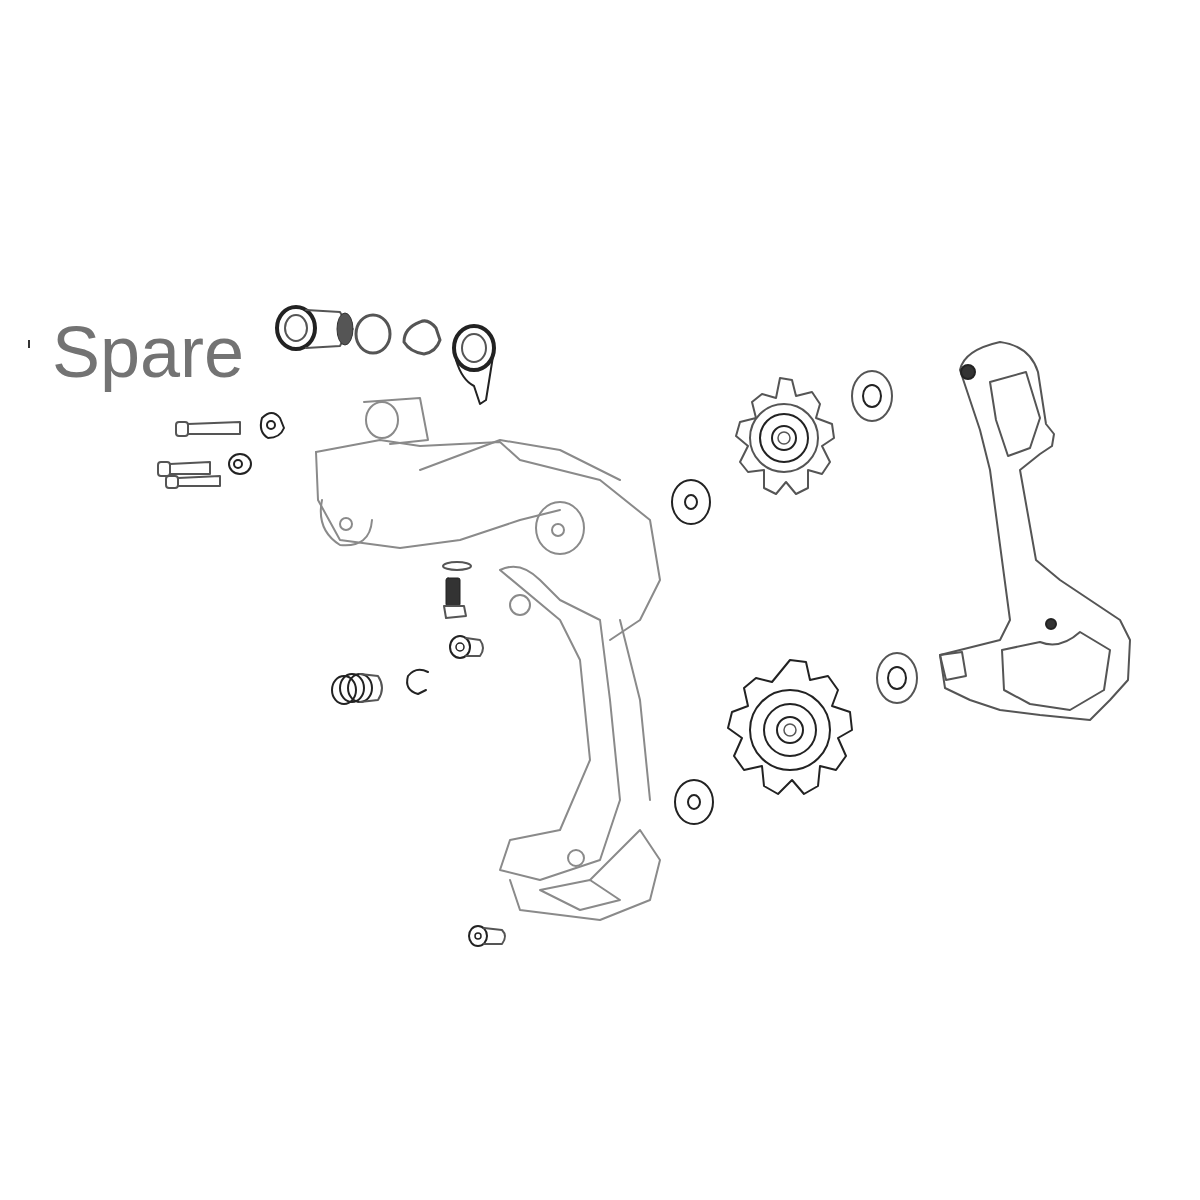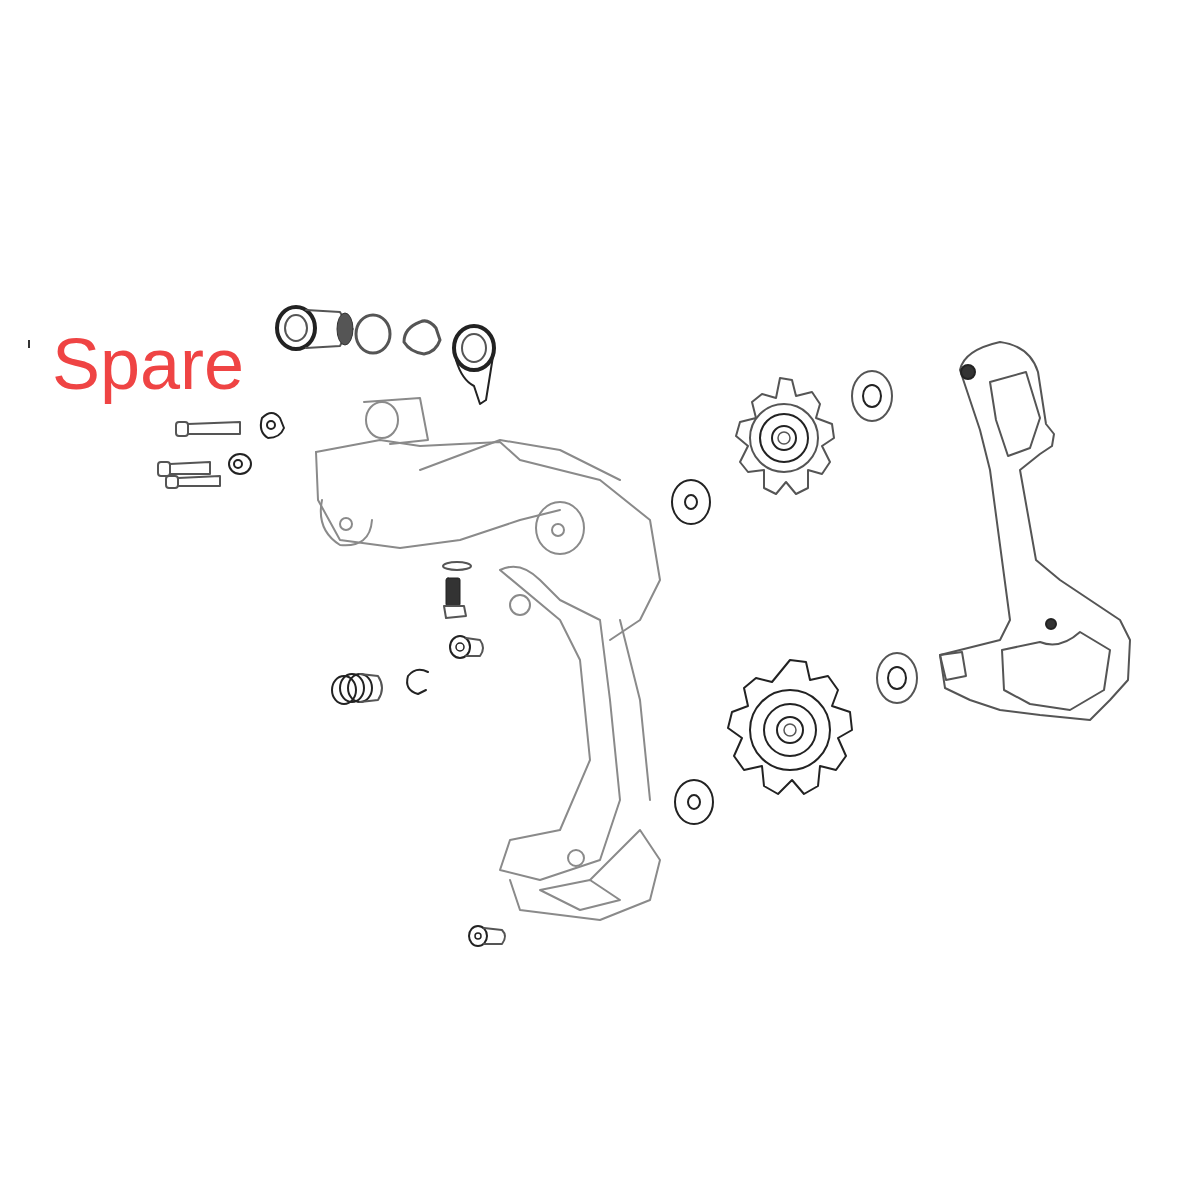--- a/index.html
+++ b/index.html
@@ -1,19 +1,19 @@
 <!DOCTYPE html>
 <html><head>
 <meta charset="utf-8">
 <style>
   html, body { margin: 0; padding: 0; background: #ffffff; }
   body { width: 1200px; height: 1200px; position: relative; overflow: hidden;
          font-family: "Liberation Sans", sans-serif; }
-  .title { position: absolute; left: 52px; top: 328px; font-size: 72px;
-           font-family: "Liberation Sans", sans-serif; color: #ef4444; letter-spacing: 0px;
+  .title { position: absolute; left: 52px; top: 316px; font-size: 72px;
+           font-family: "Liberation Sans", sans-serif; color: #737373; letter-spacing: 0px;
            font-weight: 400; line-height: 1; }
   .tick { position: absolute; left: 28px; top: 340px; width: 2px; height: 8px; background: #333; }
   svg.diagram { position: absolute; left: 0; top: 0; }
   .light { stroke: #8a8a8a; }
   .mid { stroke: #555; }
   .dark { stroke: #222; }
 </style>
 </head>
 <body>
 

